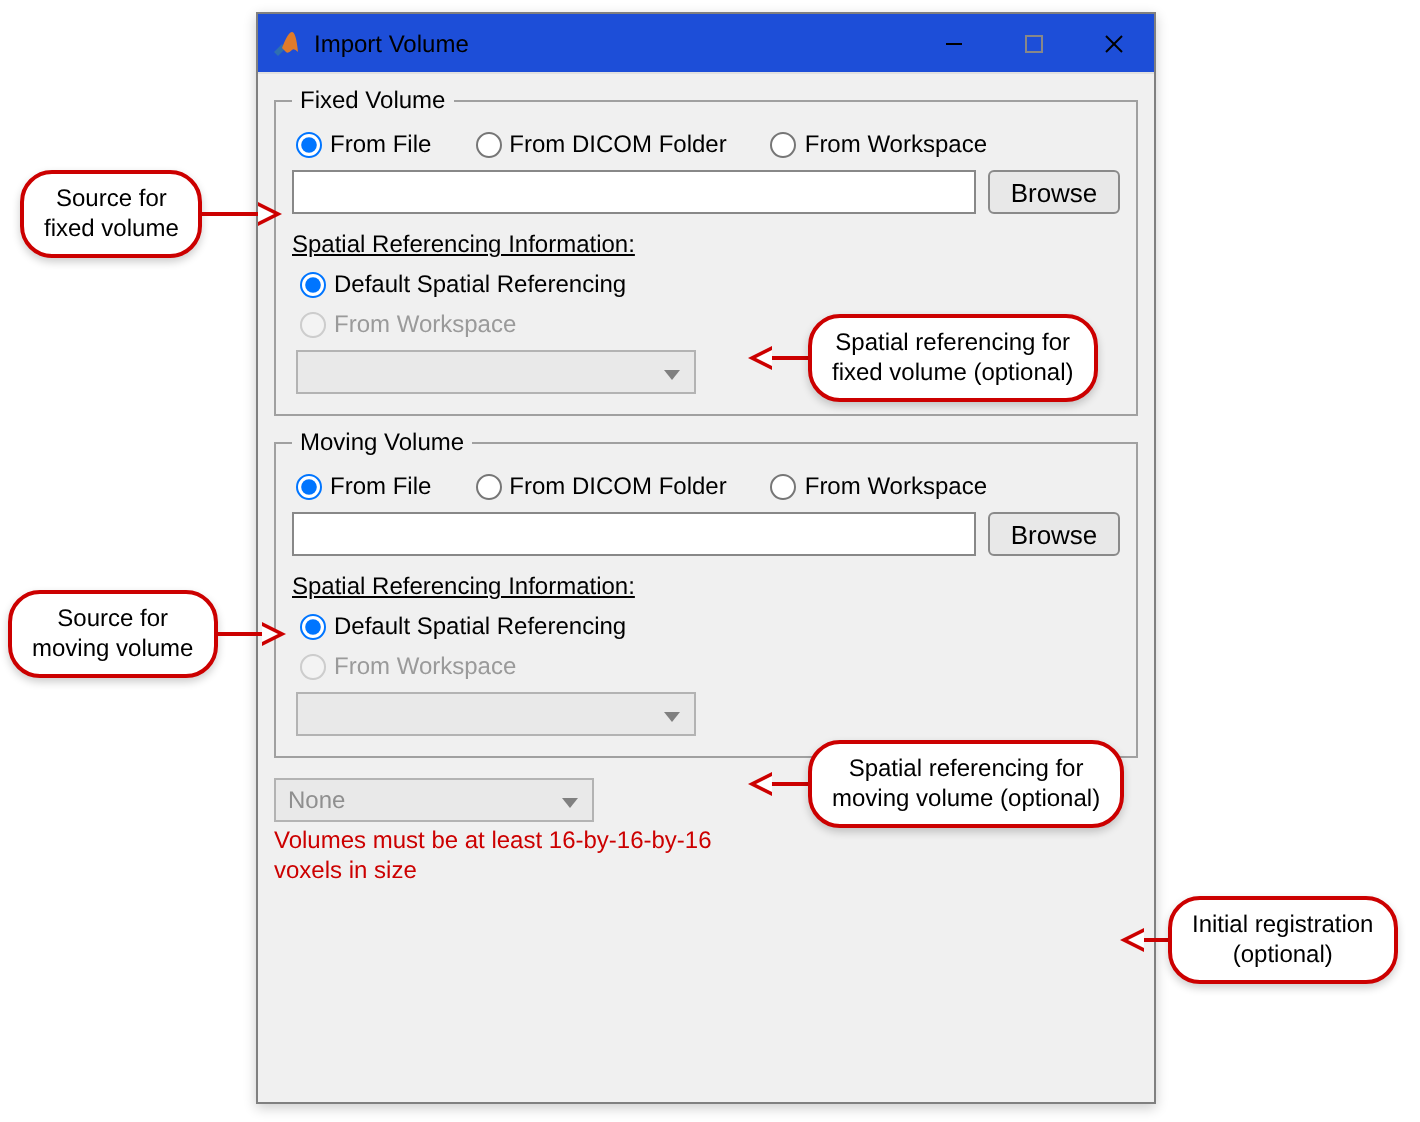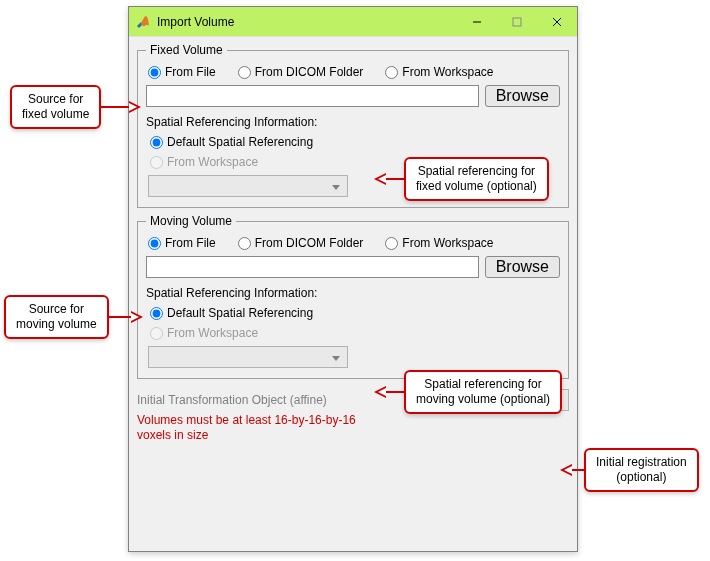--- a/index.html
+++ b/index.html
@@ -19,21 +19,21 @@
   .dialog {
     position: absolute;
     left: 128px; top: 6px;
     width: 450px; height: 546px;
     border: 1px solid #808080;
     background: #f0f0f0;
     box-shadow: 0 2px 6px rgba(0,0,0,0.2);
   }
   .titlebar {
     height: 30px;
-    background: #bef264;
+    background: #1d4ed8;
     display: flex;
     align-items: center;
     border-bottom: 1px solid #e0e0e0;
     padding: 0 0 0 6px;
   }
   .titlebar .app-icon {
     width: 16px; height: 16px;
     margin-right: 6px;
     display: flex; align-items: center; justify-content: center;
   }
@@ -89,29 +89,29 @@
     padding: 2px 4px;
     font-size: 12px;
   }
   button.std {
     height: 22px;
     min-width: 66px;
     padding: 0 10px;
     border: 1px solid #8a8a8a;
     border-radius: 3px;
     background: #e8e8e8;
-    font-size: 16px;
+    font-size: 13px;
     cursor: pointer;
   }
   button.std:disabled {
     color: #9a9a9a;
     cursor: default;
   }
 
-  .section-label { margin: 2px 0 6px 0; color: #000; }
+  .section-label { margin: 2px 0 6px 0; color: #000; text-decoration: underline; }
 
   .sub-indent { margin-left: 2px; }
 
   .combo {
     display: flex; align-items: center;
     width: 200px; height: 22px;
     border: 1px solid #b3b3b3;
     background: #e9e9e9;
     color: #8f8f8f;
     padding: 0 6px;
@@ -139,21 +139,21 @@
 
   
   .callout {
     position: absolute;
     display: flex; align-items: center;
     z-index: 10;
   }
   .callout .bubble {
     border: 2px solid #cc0000;
     background: #fff;
-    border-radius: 6px;
+    border-radius: 16px;
     padding: 5px 10px;
     text-align: center;
     font-size: 12px;
     color: #000;
     line-height: 1.25;
     box-shadow: 0 2px 4px rgba(0,0,0,0.2);
     white-space: pre-line;
   }
   .callout .arrow-right {
     width: 0; height:0;
@@ -300,21 +300,20 @@
           <span class="chevron">
             <svg width="10" height="10">
                   <polygon points="1,3 9,3 5,8" fill="#808080"></polygon>
                 </svg>
           </span>
         </div>
       </div>
     </fieldset>
 
     <div class="transform-row">
-      <span class="lbl">Initial Transformation Object (affine)</span>
       <div class="combo wide">
         <span>None</span>
         <span class="chevron">
           <svg width="10" height="10">
                 <polygon points="1,3 9,3 5,8" fill="#808080"></polygon>
               </svg>
         </span>
       </div>
     </div>
 

